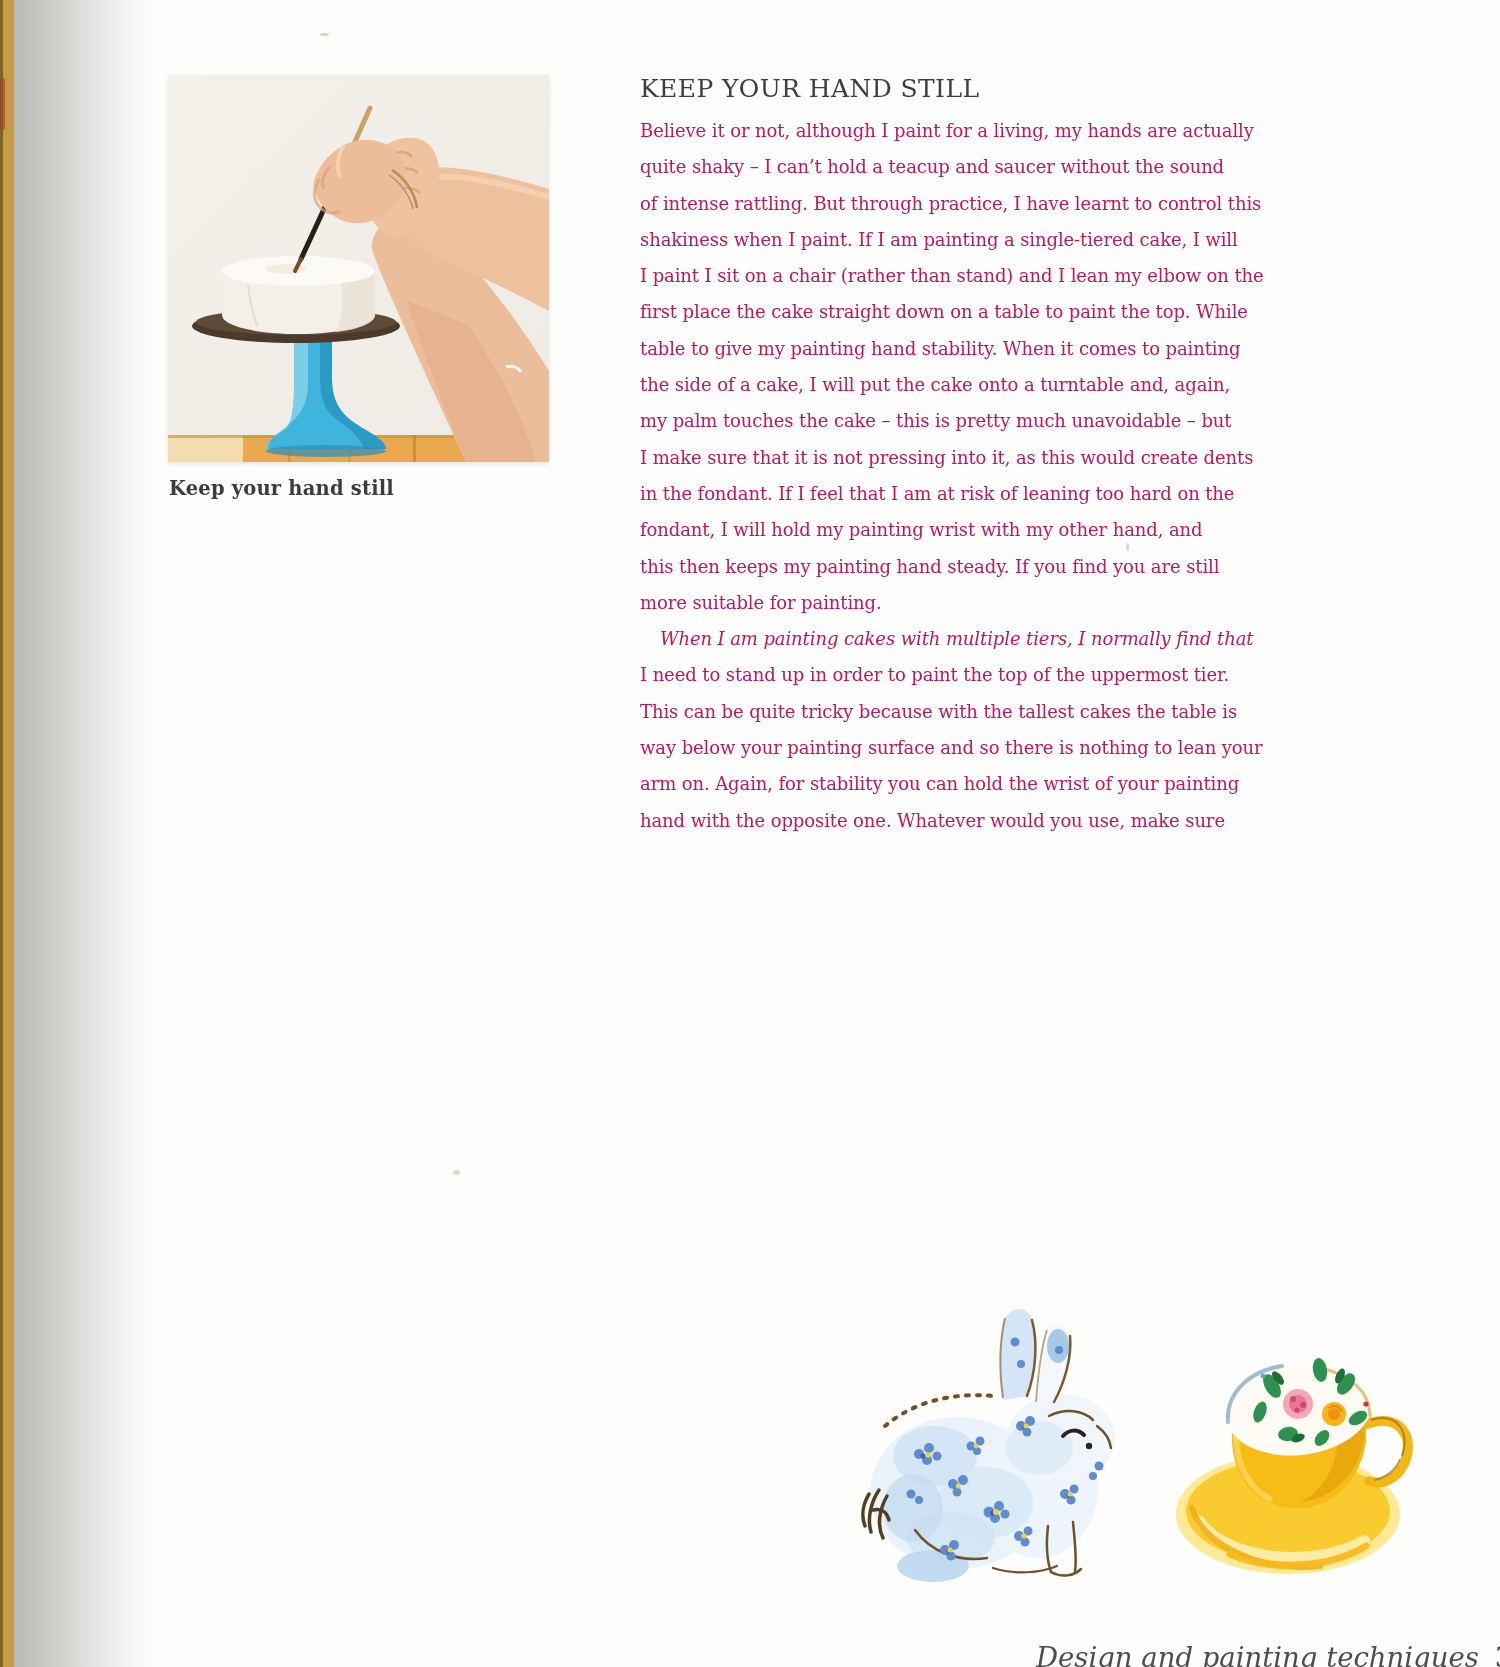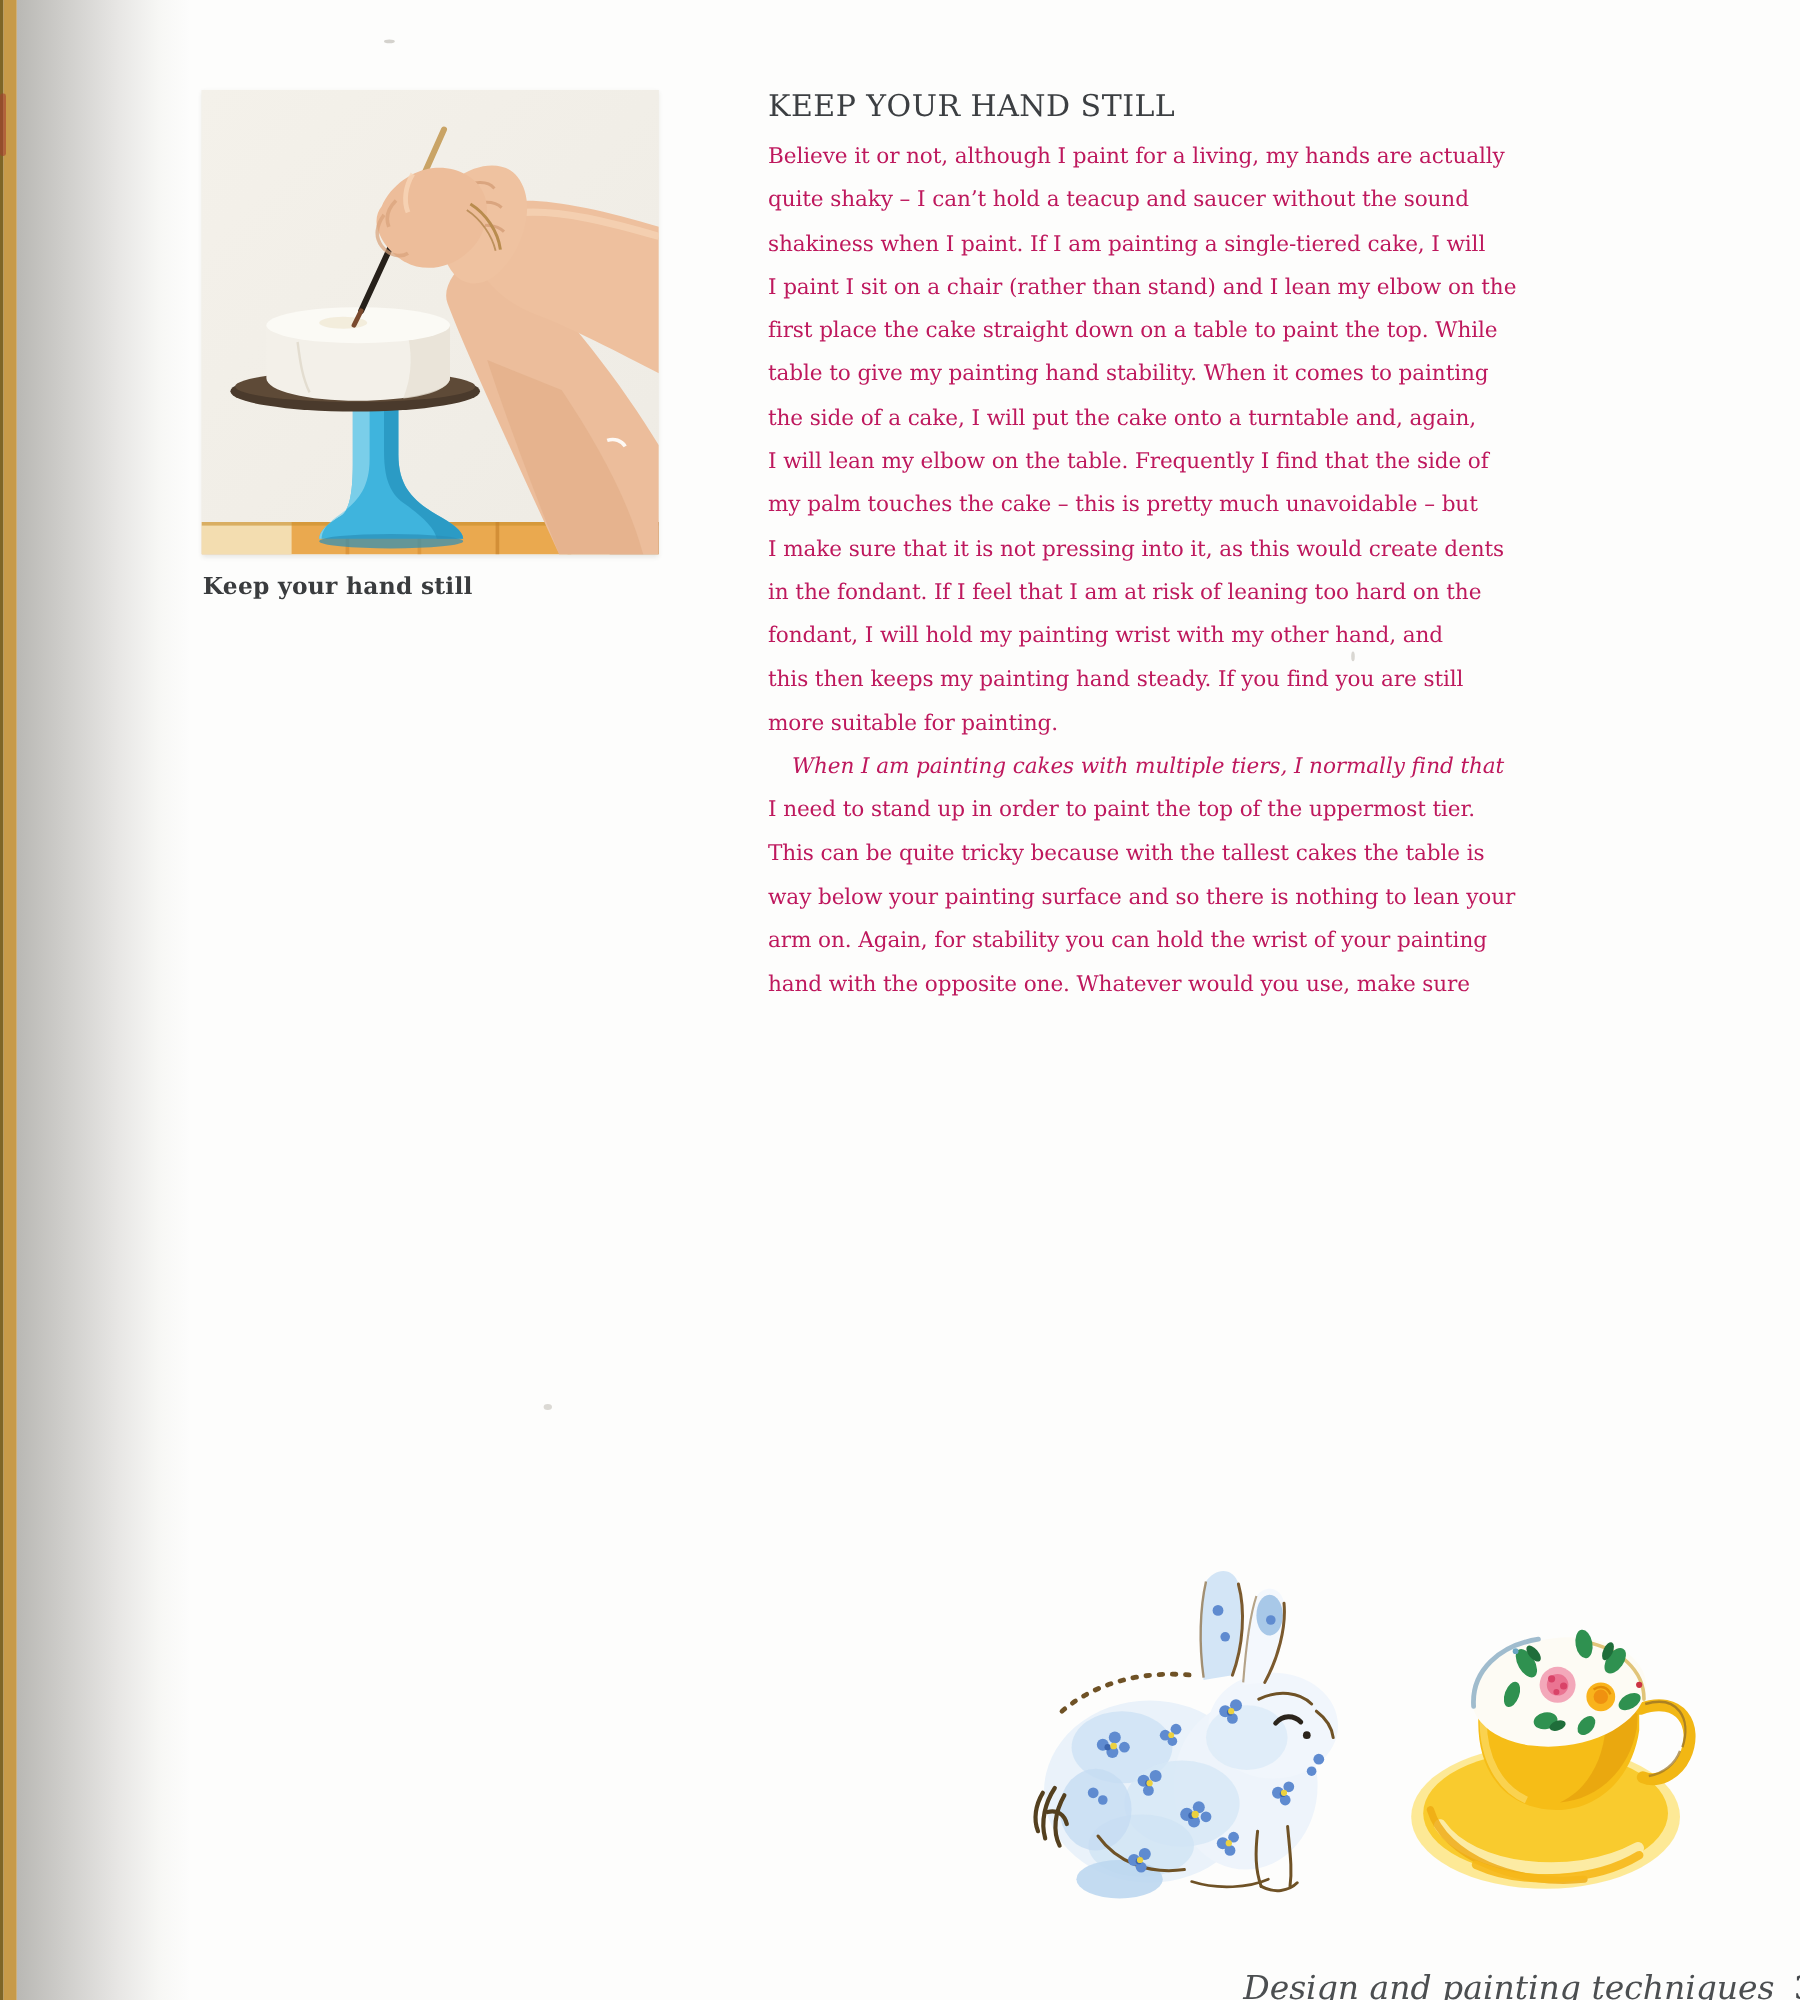--- a/index.html
+++ b/index.html
@@ -124,26 +124,26 @@
       </g>
     </svg>
   </figure>
   <figcaption class="caption">Keep your hand still</figcaption>
 
   <div class="article">
     <h1 class="heading">KEEP YOUR HAND STILL</h1>
     <div class="bodytext para1">
         <div>Believe it or not, although I paint for a living, my hands are actually</div>
         <div>quite shaky – I can’t hold a teacup and saucer without the sound</div>
+        <div>of intense rattling. But through practice, I have learnt to control this</div>
         <div>shakiness when I paint. If I am painting a single-tiered cake, I will</div>
         <div>I paint I sit on a chair (rather than stand) and I lean my elbow on the</div>
         <div>first place the cake straight down on a table to paint the top. While</div>
         <div>table to give my painting hand stability. When it comes to painting</div>
         <div>the side of a cake, I will put the cake onto a turntable and, again,</div>
-        <div>I will lean my elbow on the table. Frequently I find that the side of</div>
         <div>my palm touches the cake – this is pretty much unavoidable – but</div>
         <div>I make sure that it is not pressing into it, as this would create dents</div>
         <div>in the fondant. If I feel that I am at risk of leaning too hard on the</div>
         <div>fondant, I will hold my painting wrist with my other hand, and</div>
         <div>this then keeps my painting hand steady. If you find you are still</div>
         <div>more suitable for painting.</div>
       </div>
     <div class="bodytext para2">
         <div>When I am painting cakes with multiple tiers, I normally find that</div>
         <div>I need to stand up in order to paint the top of the uppermost tier.</div>

